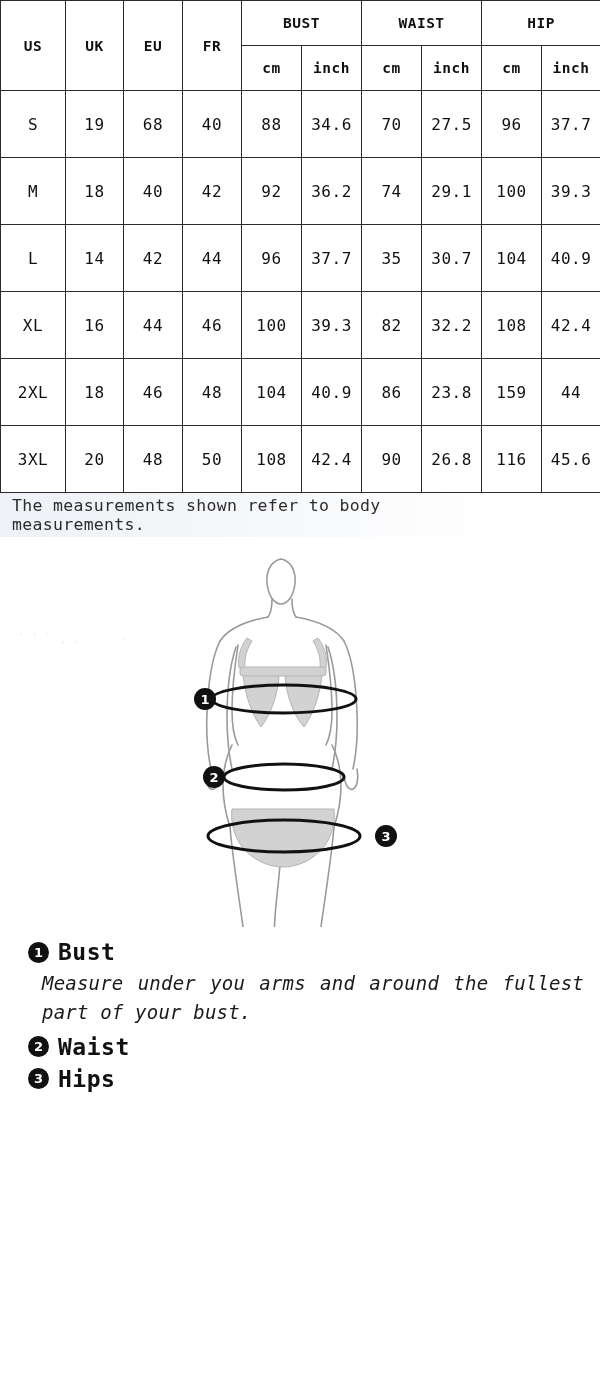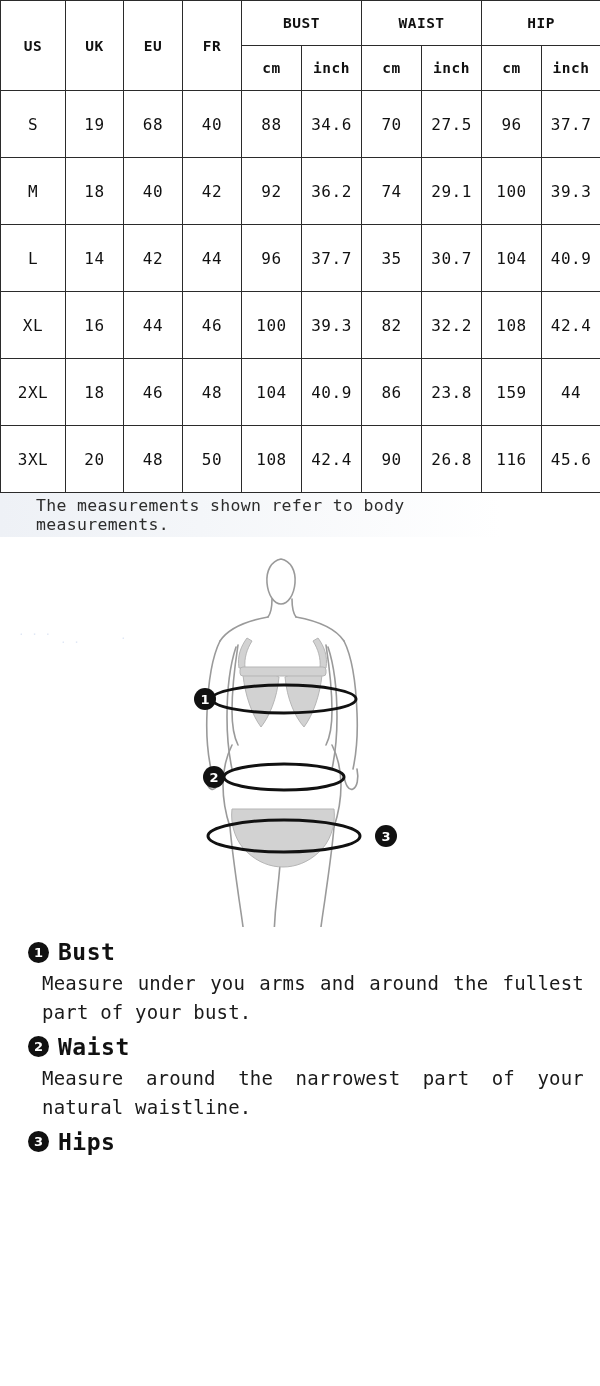--- a/index.html
+++ b/index.html
@@ -57,21 +57,21 @@
   col.c-hin { width: 59px; }
 
   
   .note-band {
     width: 500px;
     height: 44px;
     display: flex;
     align-items: center;
     justify-content: flex-end;
     box-sizing: border-box;
-    padding-left: 36px;
+    padding-left: 12px;
     background: linear-gradient(90deg, #eef1f6 0%, #f4f6f9 40%, #ffffff 100%);
   }
   .note-band .note-text {
     font-family: "DejaVu Sans Mono", "Liberation Mono", monospace;
     font-size: 16.5px;
     color: #2c2c2c;
     letter-spacing: 0.3px;
   }
 
   
@@ -134,20 +134,21 @@
   .instr-body {
     font-family: "DejaVu Sans Mono", "Liberation Mono", monospace;
     font-size: 19px;
     line-height: 1.55;
     color: #1a1a1a;
     margin: 0 0 2px 26px;
     max-width: 560px;
     text-align: justify;
     text-align-last: left;
     letter-spacing: 0.2px;
+    font-style: italic;
   }
 </style>
 </head>
 <body>
 
 <div class="table-wrap">
   <table class="size-table">
     <colgroup>
       <col class="c-us">
         <col class="c-uk">
@@ -337,21 +338,20 @@
       <span class="instr-title">Bust</span>
     </div>
     <p class="instr-body">Measure under you arms and around the fullest part of your bust.</p>
   </div>
 
   <div class="instr-block">
     <div class="instr-head">
       <span class="bullet-num">2</span>
       <span class="instr-title">Waist</span>
     </div>
-    <p class="instr-body">Measure around the narrowest part of your natural waistline.</p>
   </div>
 
   <div class="instr-block">
     <div class="instr-head">
       <span class="bullet-num">3</span>
       <span class="instr-title">Hips</span>
     </div>
   </div>
 
 </div>

